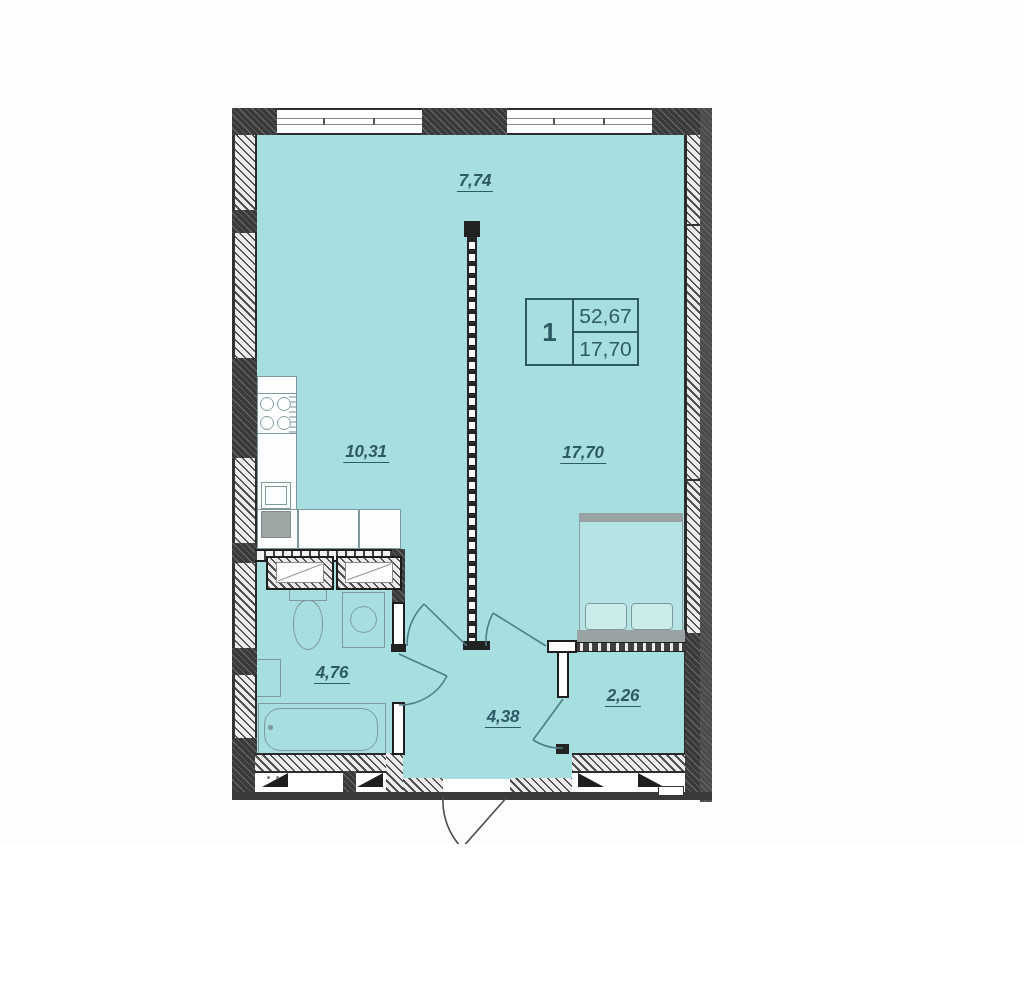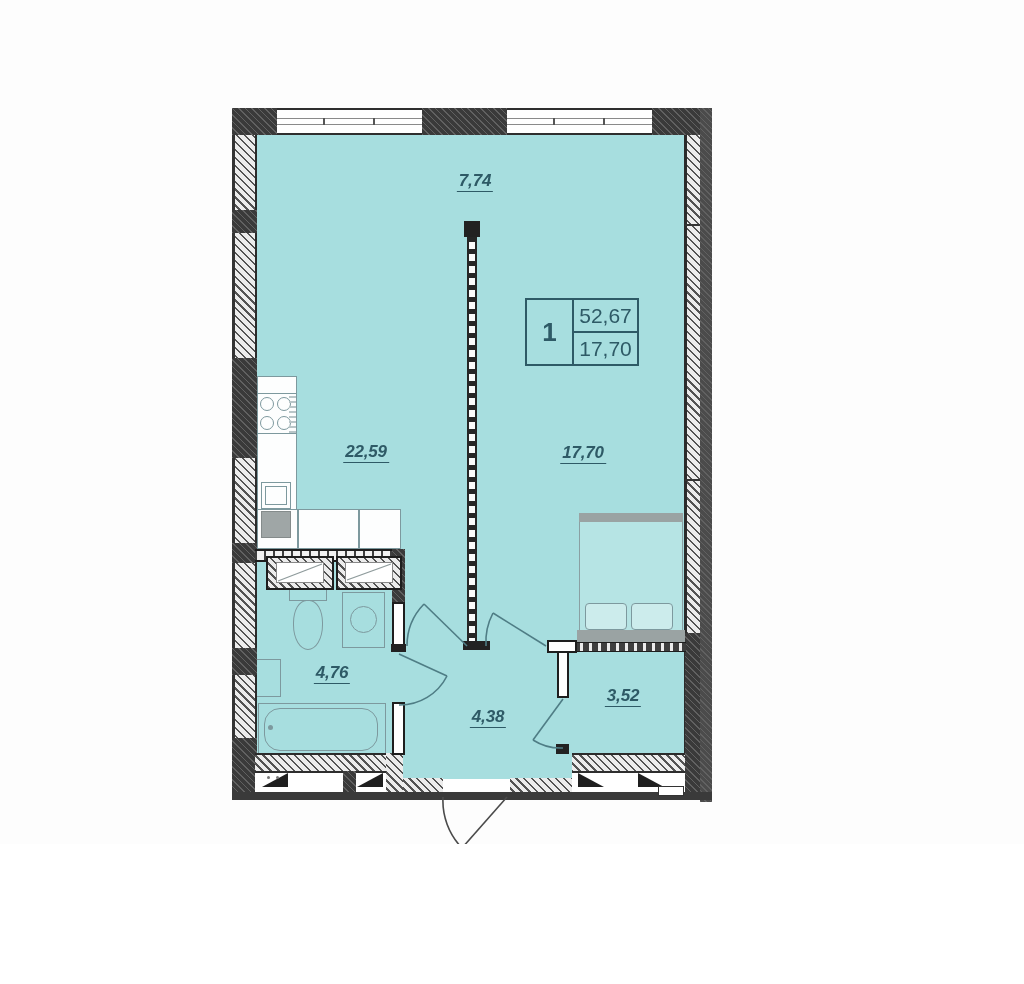--- a/index.html
+++ b/index.html
@@ -167,25 +167,25 @@
       <path d="M507,797 L462,848"></path>
       <path d="M443,797 A68,68 0 0 0 462,848"></path>
     </g>
     <g stroke="#8f9b9c" stroke-width="1.3">
       <line x1="278" y1="581" x2="322" y2="564"></line>
       <line x1="347" y1="580" x2="391" y2="564"></line>
     </g>
   </svg>
 
   <div class="rlabel" style="left:475px;top:181px"><span>7,74</span></div>
-  <div class="rlabel" style="left:366px;top:452px"><span>22,59</span></div>
+  <div class="rlabel" style="left:366px;top:452px"><span>10,31</span></div>
   <div class="rlabel" style="left:583px;top:453px"><span>17,70</span></div>
   <div class="rlabel" style="left:332px;top:673px"><span>4,76</span></div>
-  <div class="rlabel" style="left:488px;top:717px"><span>4,38</span></div>
-  <div class="rlabel" style="left:623px;top:696px"><span>3,52</span></div>
+  <div class="rlabel" style="left:503px;top:717px"><span>4,38</span></div>
+  <div class="rlabel" style="left:623px;top:696px"><span>2,26</span></div>
 
   <div class="ibox">
     <div class="l">1</div>
     <div class="r">
       <div>52,67</div>
       <div>17,70</div>
     </div>
   </div>
 
 

